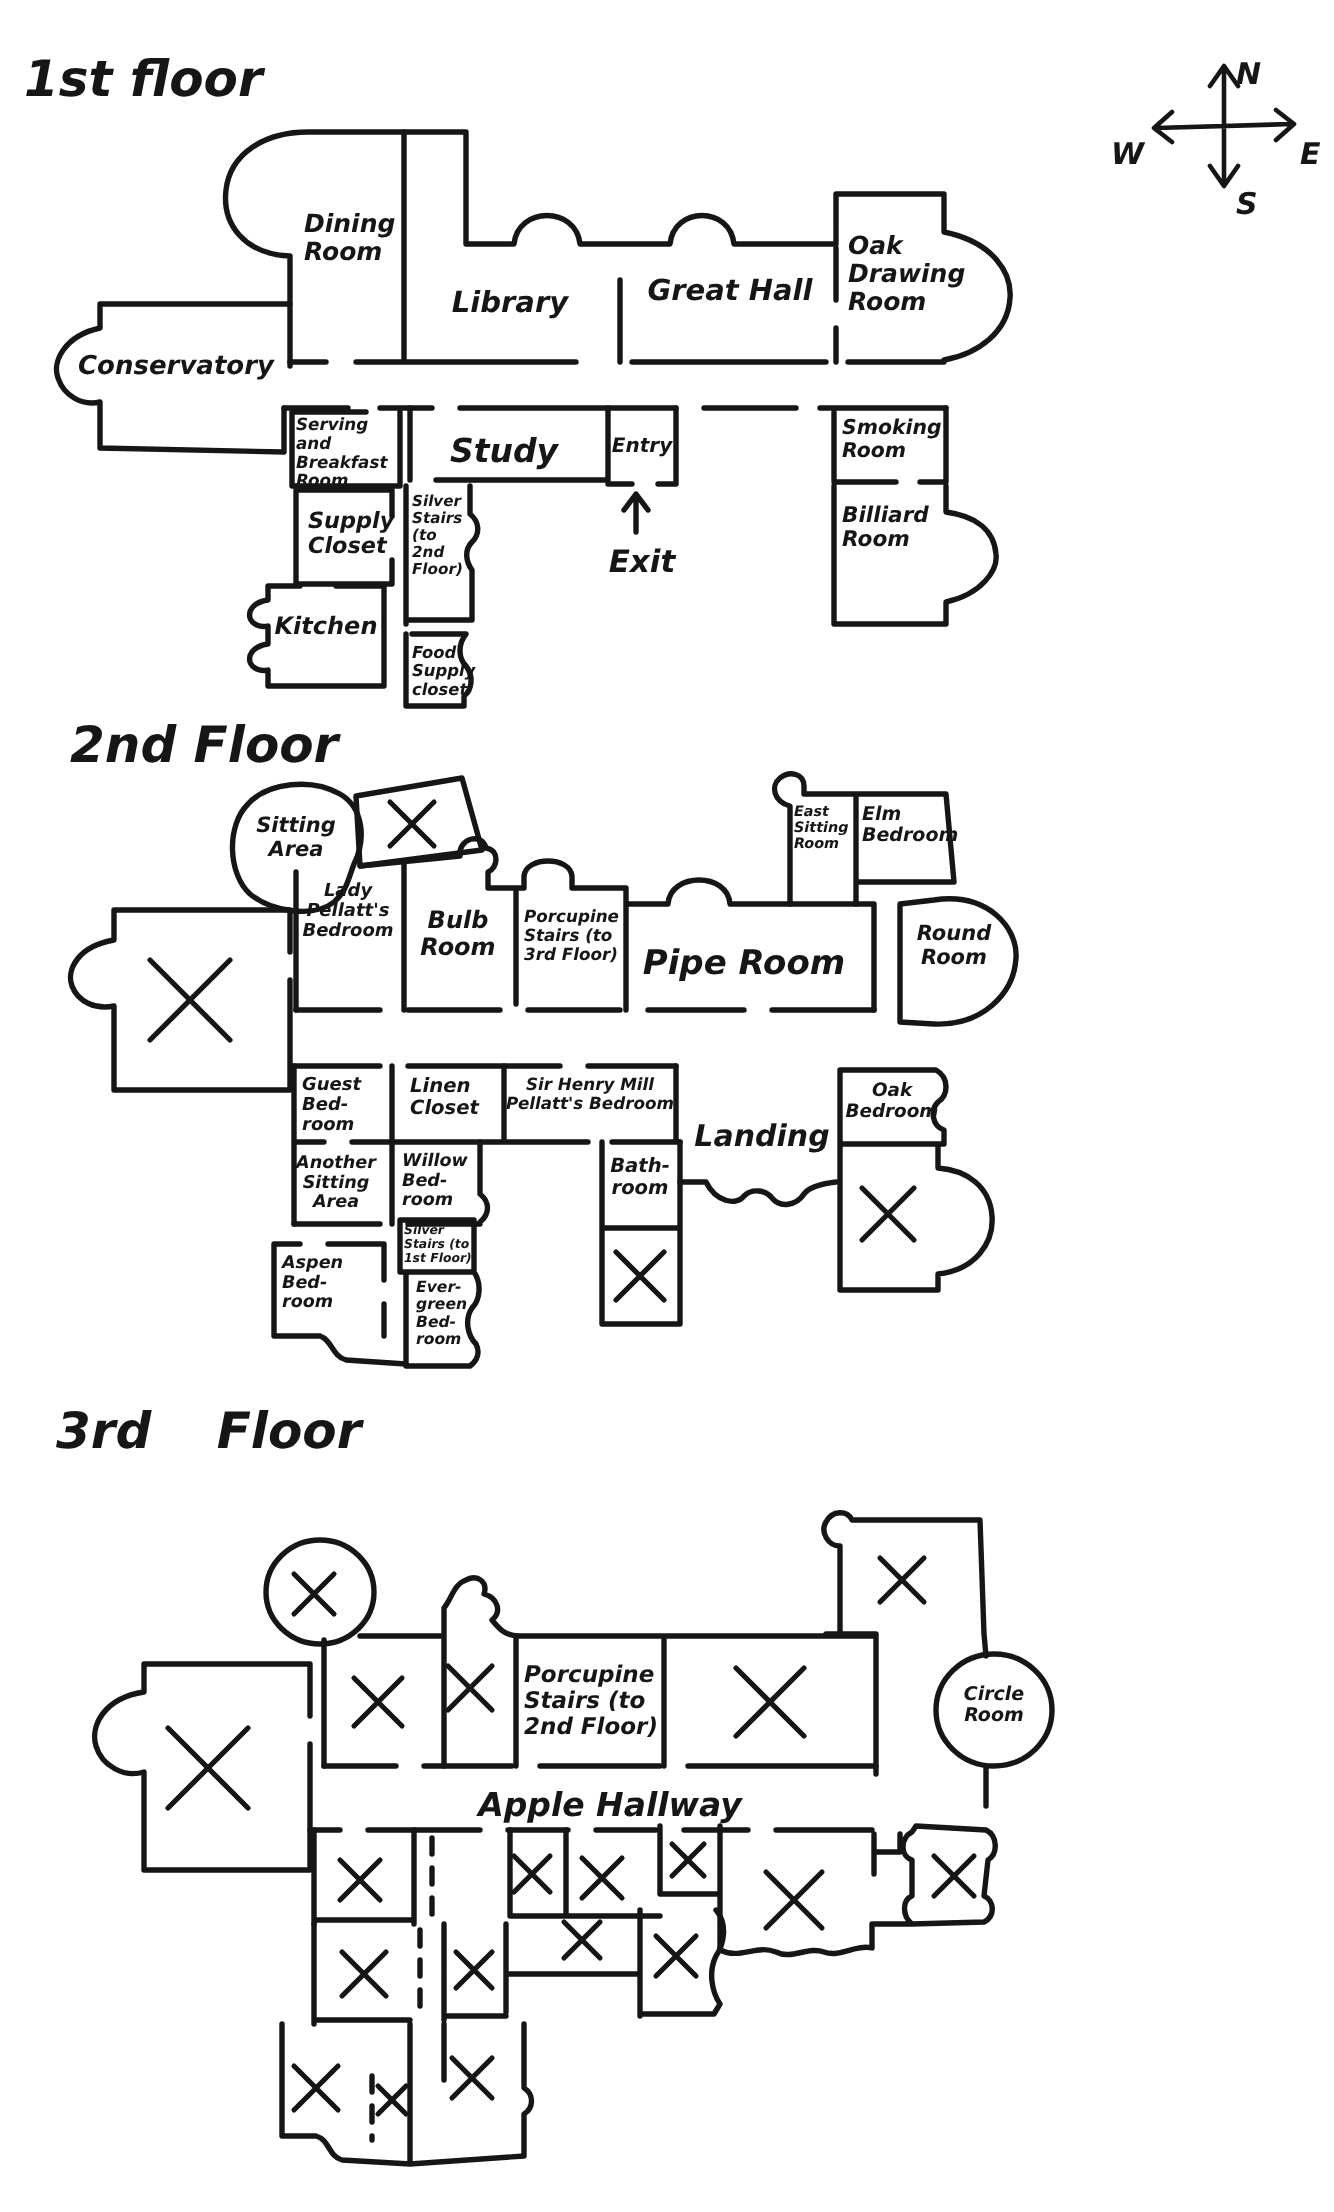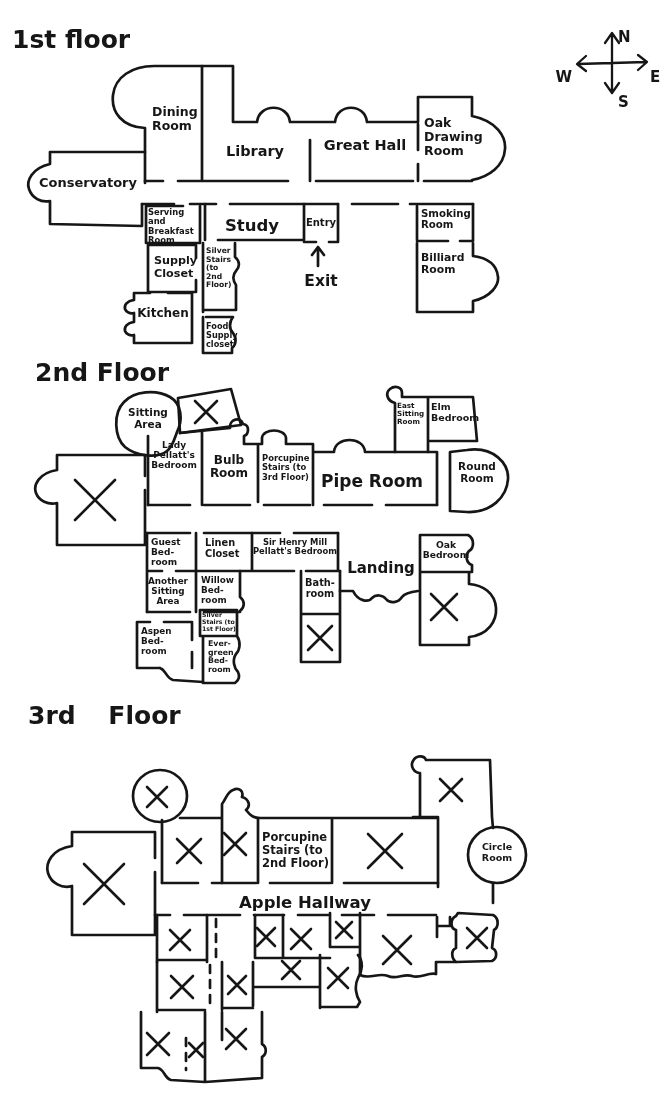--- a/index.html
+++ b/index.html
@@ -1,16 +1,16 @@
 <!DOCTYPE html>
 <html><head>
 <meta charset="utf-8">
 <style>
   html,body{margin:0;padding:0;background:#ffffff;}
-  .page{position:relative;width:667px;height:1106px;background:#ffffff;overflow:hidden;}
+  .page{position:relative;width:667px;height:1106px;background:#ffffff;overflow:hidden;font-style:italic;}
   svg text{fill:#161616;font-family:"DejaVu Sans",sans-serif;font-weight:bold;}
   .wall{fill:none;stroke:#161616;stroke-width:2.7;stroke-linecap:round;stroke-linejoin:round;}
   .thin{stroke-width:2.3;}
   .dash{stroke-dasharray:8 7;}
   .xmark{fill:none;stroke:#161616;stroke-width:2.6;stroke-linecap:round;}
   .title{font-size:25px;}
   .title3{word-spacing:24px;}
   .mid{text-anchor:middle;}
   .end{text-anchor:end;}
 </style>

